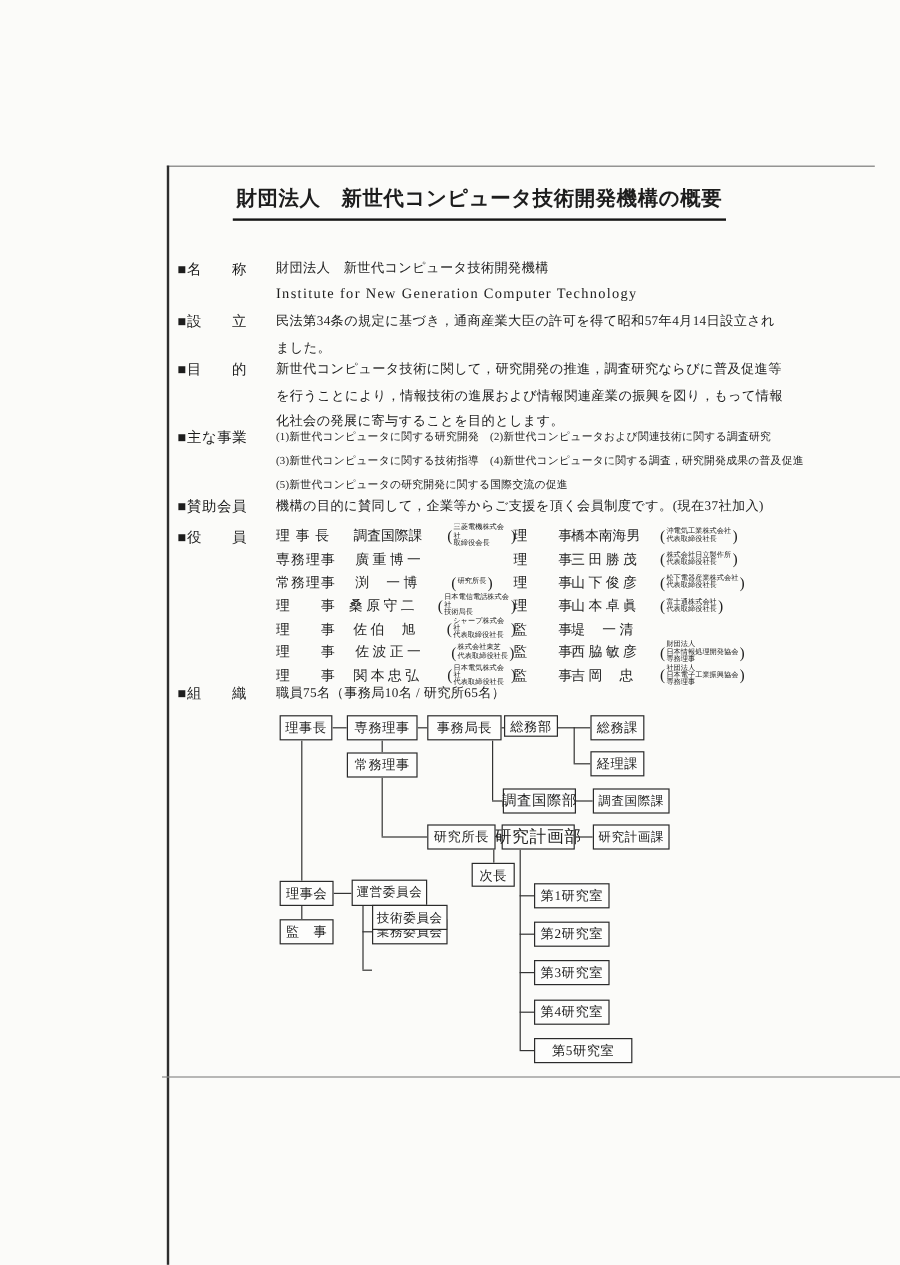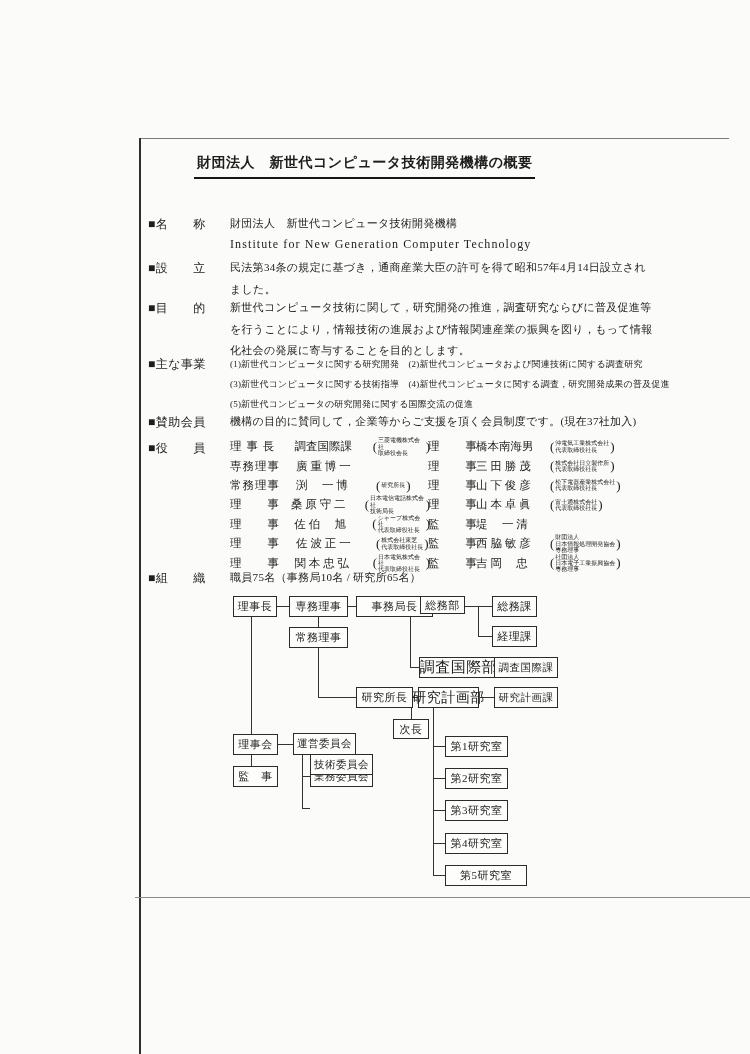--- a/index.html
+++ b/index.html
@@ -9,21 +9,21 @@
     font-family:"Liberation Serif","DejaVu Serif",serif;
     color:#1d1d1d;
   }
   .abs{position:absolute;}
   
   .frame-top{left:139px;top:138px;width:590px;height:1px;background:#7a7a7a;}
   .frame-left{left:139px;top:138px;width:2px;height:916px;background:#2e2e2e;}
   .frame-bottom{left:135px;top:897px;width:615px;height:1px;background:#8a8a8a;}
 
   .doc-title{
-    left:194px;top:154px;font-size:14px;font-weight:bold;letter-spacing:0.5px;
+    left:194px;top:154px;font-size:17px;font-weight:bold;letter-spacing:0.5px;
     border-bottom:2px solid #161616;padding:0 3px 5px 3px;white-space:nowrap;
   }
 
   .sec-label{left:148px;font-size:12px;font-weight:normal;white-space:nowrap;letter-spacing:0.5px;}
   .body-line{left:230px;font-size:11px;letter-spacing:0.3px;white-space:nowrap;}
   .en-line{font-family:"Liberation Serif","DejaVu Serif",serif;font-size:12px;letter-spacing:1.1px;}
   .biz-line{font-size:9px;letter-spacing:0.2px;}
 
   
   .ocol{position:absolute;top:437px;}
@@ -46,26 +46,26 @@
   
   .obox{
     position:absolute;box-sizing:border-box;border:1.3px solid #2b2b2b;background:#fdfdfc;
     display:flex;align-items:center;justify-content:center;
     font-size:11px;white-space:nowrap;letter-spacing:0.5px;
   }
   .cline{position:absolute;background:#333;}
   
   .b0{left:233px;top:596px;width:44px;height:21px;}
   .b1{left:289px;top:596px;width:59px;height:21px;}
-  .b2{left:356px;top:596px;width:77px;height:21px;}
+  .b2{left:356px;top:596px;width:62px;height:21px;}
   .b3{left:420px;top:596px;width:45px;height:18px;}
   .b4{left:492px;top:596px;width:45px;height:21px;}
   .b5{left:289px;top:627px;width:59px;height:21px;}
   .b6{left:492px;top:626px;width:45px;height:21px;}
-  .b7{left:419px;top:657px;width:79px;height:21px;font-size:15px;}
+  .b7{left:419px;top:657px;width:61px;height:21px;font-size:12px;}
   .b8{left:494px;top:657px;width:64px;height:21px;font-size:10.5px;}
   .b9{left:356px;top:687px;width:57px;height:21px;}
   .b10{left:418px;top:687px;width:61px;height:21px;font-size:14px;}
   .b11{left:494px;top:687px;width:64px;height:21px;font-size:10.5px;}
   .b12{left:393px;top:719px;width:36px;height:20px;}
   .b13{left:233px;top:734px;width:45px;height:21px;}
   .b14{left:293px;top:733px;width:63px;height:22px;font-size:10.5px;}
   .b15{left:233px;top:766px;width:45px;height:21px;}
   .b16{left:310px;top:766px;width:63px;height:21px;font-size:10.5px;}
   .b17{left:310px;top:754px;width:63px;height:21px;font-size:10.5px;}

